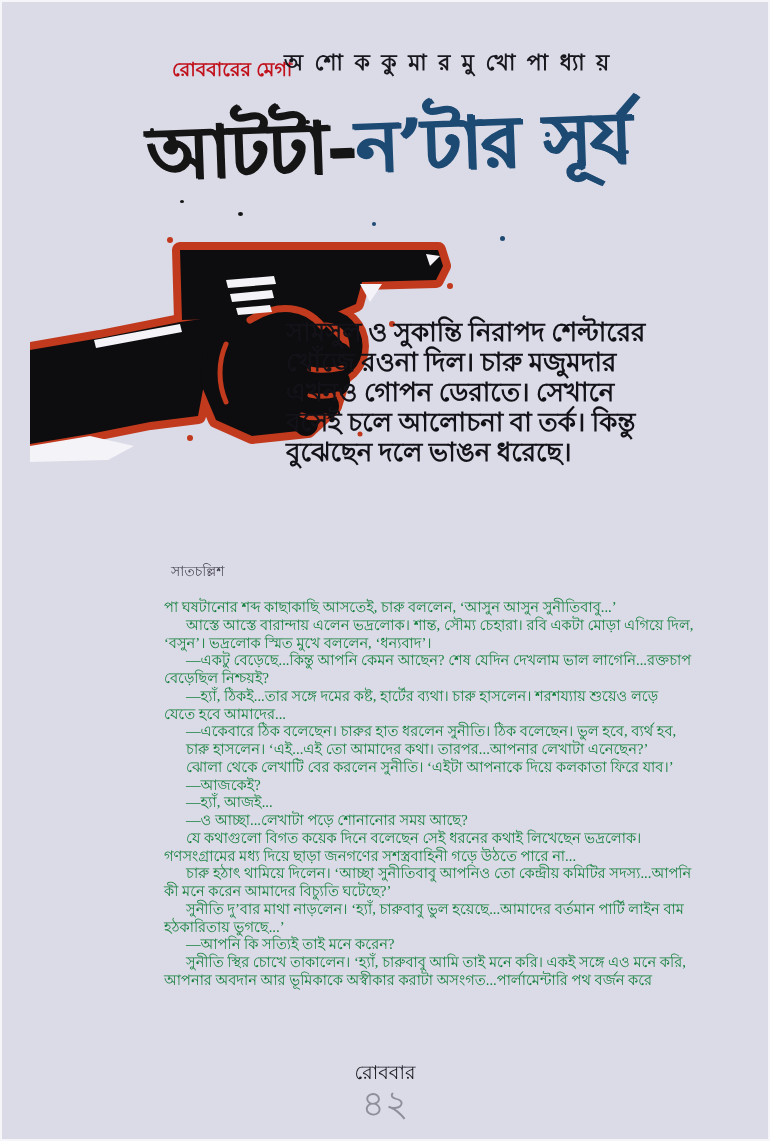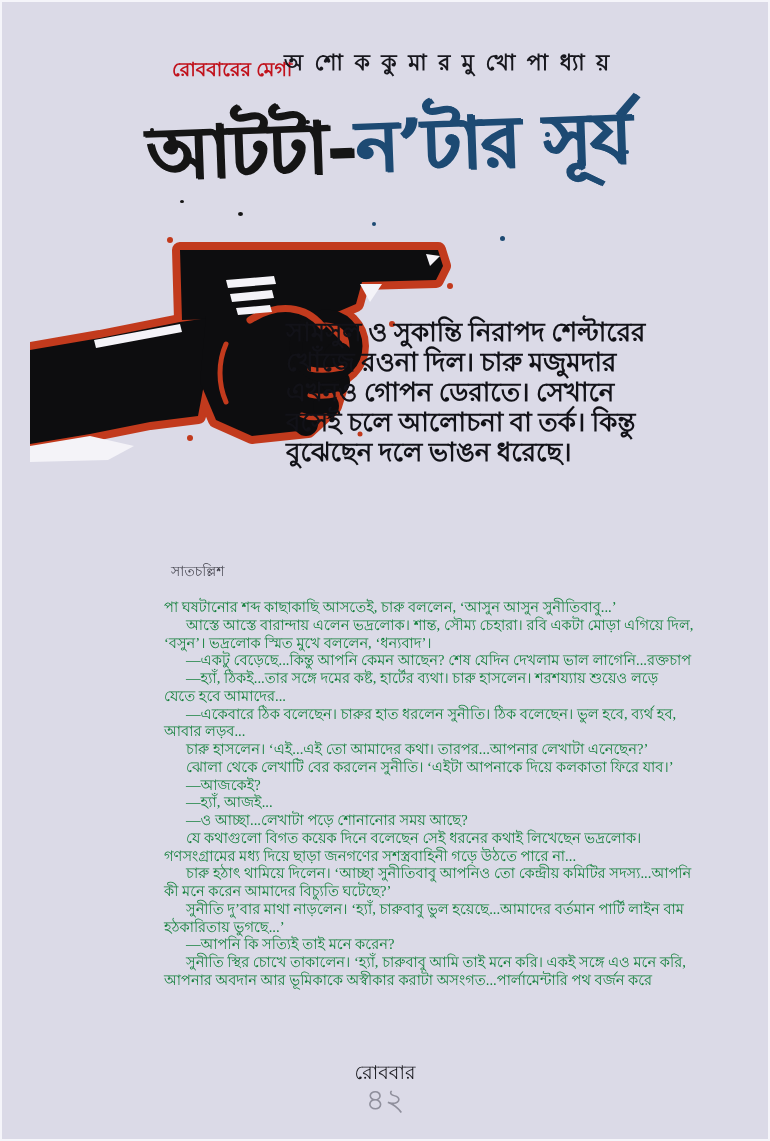--- a/index.html
+++ b/index.html
@@ -20,21 +20,21 @@
               font-size:26px;font-weight:bold;color:#121218;line-height:30px;white-space:nowrap;}
   .section-label{position:absolute;left:171px;top:560px;font-size:14px;color:#45454f;
                  font-family:"Liberation Serif",serif;}
   .body-text{position:absolute;left:164px;top:599px;font-size:14.6px;line-height:17.75px;
              color:#15803d;font-family:"Liberation Serif",serif;}
   .bl{white-space:nowrap;}
   .bl.in{padding-left:22px;}
   .footer-mag{position:absolute;left:0;right:0;top:1058px;text-align:center;
               font-size:19px;color:#1a1a20;font-family:"Liberation Serif",serif;}
   .footer-num{position:absolute;left:0;right:0;top:1076px;text-align:center;
-              font-size:30px;color:#8f8f9c;font-family:"Liberation Serif",serif;}
+              font-size:36px;color:#8f8f9c;font-family:"Liberation Serif",serif;}
   .gun{position:absolute;left:30px;top:224px;}
 </style>
 </head>
 <body>
 
 <div class="page">
 
   <div class="kicker">রোববারের মেগা</div>
   <div class="author">অ শো ক কু মা র  মু খো পা ধ্যা য়</div>
 
@@ -107,24 +107,24 @@
     <div>বুঝেছেন দলে ভাঙন ধরেছে।</div>
   </div>
 
   <div class="section-label">সাতচল্লিশ</div>
 
   <div class="body-text">
     <div class="bl">পা ঘষটানোর শব্দ কাছাকাছি আসতেই, চারু বললেন, ‘আসুন আসুন সুনীতিবাবু...’</div>
     <div class="bl in">আস্তে আস্তে বারান্দায় এলেন ভদ্রলোক। শান্ত, সৌম্য চেহারা। রবি একটা মোড়া এগিয়ে দিল,</div>
     <div class="bl">‘বসুন’। ভদ্রলোক স্মিত মুখে বললেন, ‘ধন্যবাদ’।</div>
     <div class="bl in">—একটু বেড়েছে...কিন্তু আপনি কেমন আছেন? শেষ যেদিন দেখলাম ভাল লাগেনি...রক্তচাপ</div>
+    <div class="bl">বেড়েছিল নিশ্চয়ই?</div>
     <div class="bl in">—হ্যাঁ, ঠিকই...তার সঙ্গে দমের কষ্ট, হার্টের ব্যথা। চারু হাসলেন। শরশয্যায় শুয়েও লড়ে</div>
     <div class="bl">যেতে হবে আমাদের...</div>
     <div class="bl in">—একেবারে ঠিক বলেছেন। চারুর হাত ধরলেন সুনীতি। ঠিক বলেছেন। ভুল হবে, ব্যর্থ হব,</div>
-    <div class="bl">আবার লড়ব...</div>
     <div class="bl in">চারু হাসলেন। ‘এই...এই তো আমাদের কথা। তারপর...আপনার লেখাটা এনেছেন?’</div>
     <div class="bl in">ঝোলা থেকে লেখাটি বের করলেন সুনীতি। ‘এইটা আপনাকে দিয়ে কলকাতা ফিরে যাব।’</div>
     <div class="bl in">—আজকেই?</div>
     <div class="bl in">—হ্যাঁ, আজই...</div>
     <div class="bl in">—ও আচ্ছা...লেখাটা পড়ে শোনানোর সময় আছে?</div>
     <div class="bl in">যে কথাগুলো বিগত কয়েক দিনে বলেছেন সেই ধরনের কথাই লিখেছেন ভদ্রলোক।</div>
     <div class="bl">গণসংগ্রামের মধ্য দিয়ে ছাড়া জনগণের সশস্ত্রবাহিনী গড়ে উঠতে পারে না...</div>
     <div class="bl in">চারু হঠাৎ থামিয়ে দিলেন। ‘আচ্ছা সুনীতিবাবু আপনিও তো কেন্দ্রীয় কমিটির সদস্য...আপনি</div>
     <div class="bl">কী মনে করেন আমাদের বিচ্যুতি ঘটেছে?’</div>
     <div class="bl in">সুনীতি দু’বার মাথা নাড়লেন। ‘হ্যাঁ, চারুবাবু ভুল হয়েছে...আমাদের বর্তমান পার্টি লাইন বাম</div>

